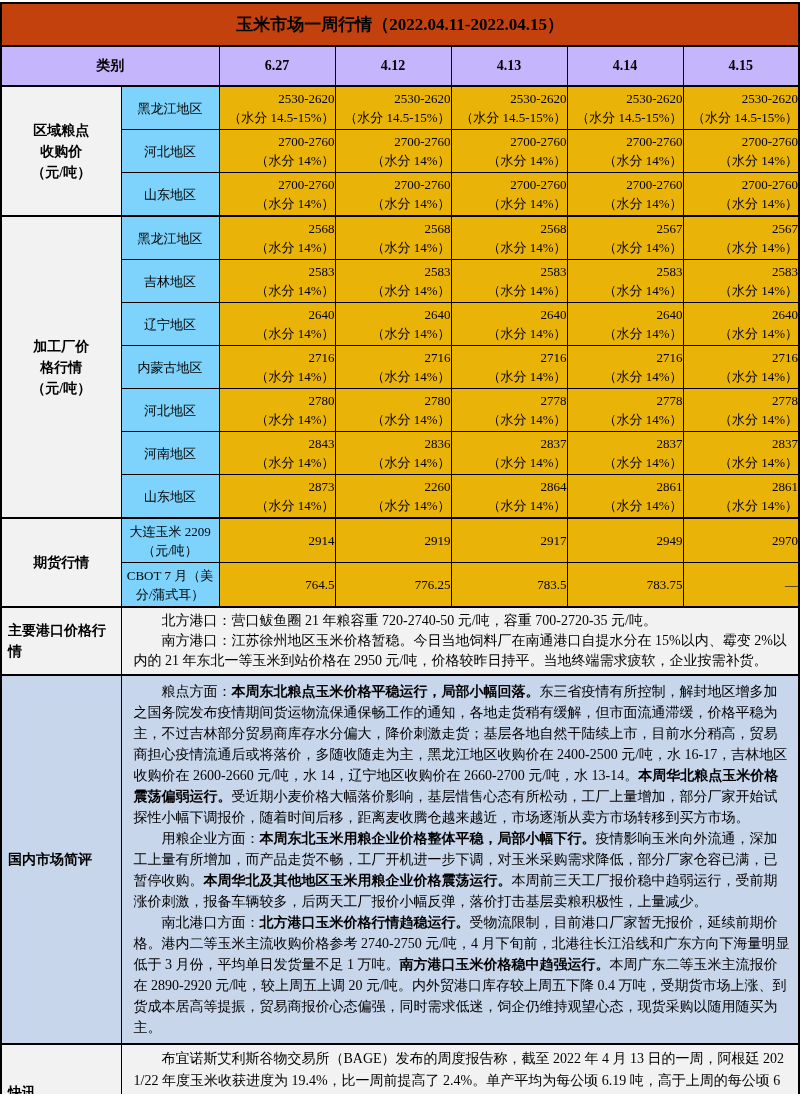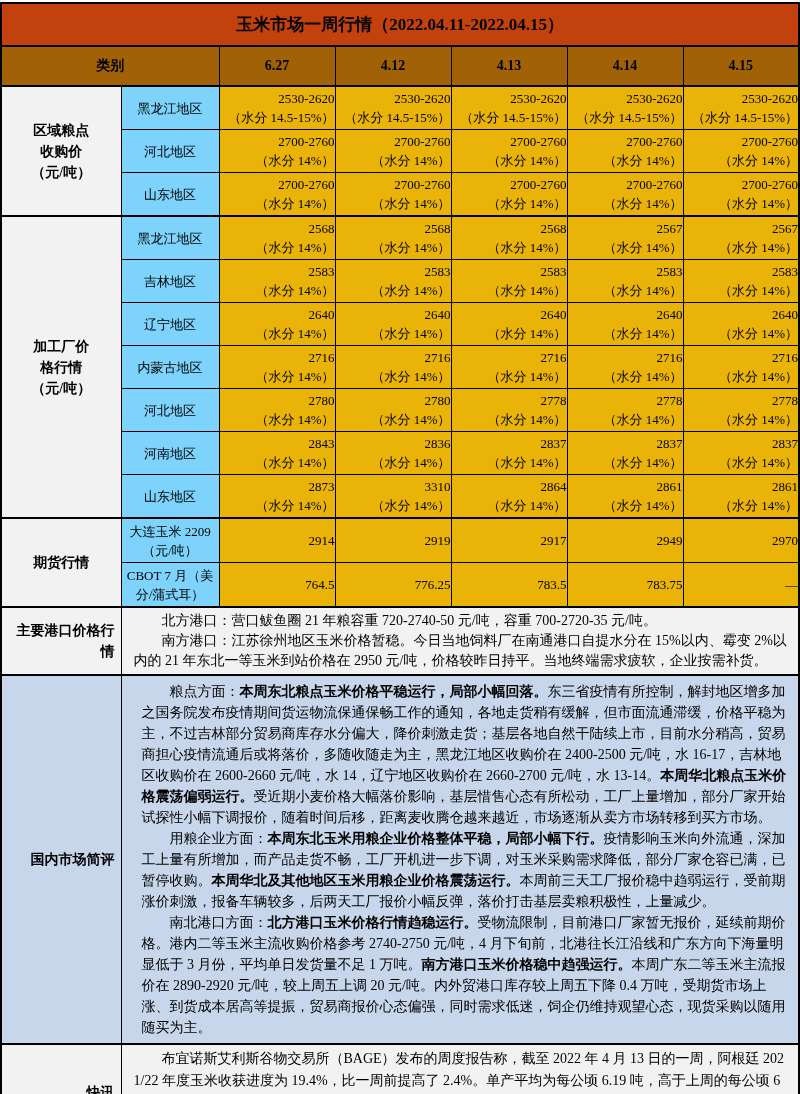--- a/index.html
+++ b/index.html
@@ -2,36 +2,36 @@
 <html lang="zh"><head>
 <meta charset="utf-8">
 <style>
   html,body{margin:0;padding:0;background:#ffffff;}
   body{font-family:"Liberation Serif","DejaVu Serif",serif;color:#000;}
   table{border-collapse:collapse;table-layout:fixed;width:794px;margin:2px auto;border:2px solid #000;}
   th,td{border:1px solid #000;padding:0;vertical-align:middle;word-break:break-all;}
   
   .title-row th{background:#c2410c;font-size:17px;font-weight:bold;height:41px;border-bottom:2px solid #000;text-align:center;margin-left:8px;}
   
-  .header-row th{background:#a16207;font-size:14px;font-weight:bold;height:38px;border-bottom:2px solid #000;text-align:center;}
+  .header-row th{background:#c4b5fd;font-size:14px;font-weight:bold;height:38px;border-bottom:2px solid #000;text-align:center;}
   
   .sec-label{background:#F2F2F2;font-weight:bold;font-size:14px;text-align:center;padding:0 26px;line-height:21px;}
   .region{background:#7dd3fc;font-size:13px;text-align:center;padding:0 2px;line-height:19px;}
   .val{background:#eab308;font-size:13px;text-align:right;line-height:19px;}
   tr.row-two td{height:42px;}
   tr.row-futures td{height:43px;}
   tr.section-start td,tr.section-start th{border-top:2px solid #000;}
   
-  .label-cell{background:#F2F2F2;font-weight:bold;font-size:14px;text-align:right;padding:0 6px;line-height:21px;}
+  .label-cell{background:#F2F2F2;font-weight:bold;font-size:14px;text-align:left;padding:0 6px;line-height:21px;}
   .text-cell{background:#F2F2F2;padding:3px 8px 3px 12px;font-size:14px;text-align:left;}
   .text-cell p{margin:0;text-indent:2em;}
   .port-cell{height:58px;}
   .port-cell p{line-height:20px;}
   .summary-label{background:#C7D6EB;}
-  .summary-cell{background:#C7D6EB;padding:5px 8px 5px 20px;}
+  .summary-cell{background:#C7D6EB;padding:5px 8px 5px 12px;}
   .summary-cell p{line-height:21px;}
   .summary-cell b{font-weight:bold;}
   .news-cell{height:64px;}
   .news-cell p{line-height:22px;}
 </style>
 </head>
 <body>
 
 <table>
   <colgroup>
@@ -268,21 +268,21 @@
           <div>（水分 14%）</div>
         </td>
       </tr>
       <tr class="row-two">
         <td class="region">山东地区</td>
         <td class="val">
           <div>2873</div>
           <div>（水分 14%）</div>
         </td>
         <td class="val">
-          <div>3310</div>
+          <div>2260</div>
           <div>（水分 14%）</div>
         </td>
         <td class="val">
           <div>2864</div>
           <div>（水分 14%）</div>
         </td>
         <td class="val">
           <div>2861</div>
           <div>（水分 14%）</div>
         </td>

